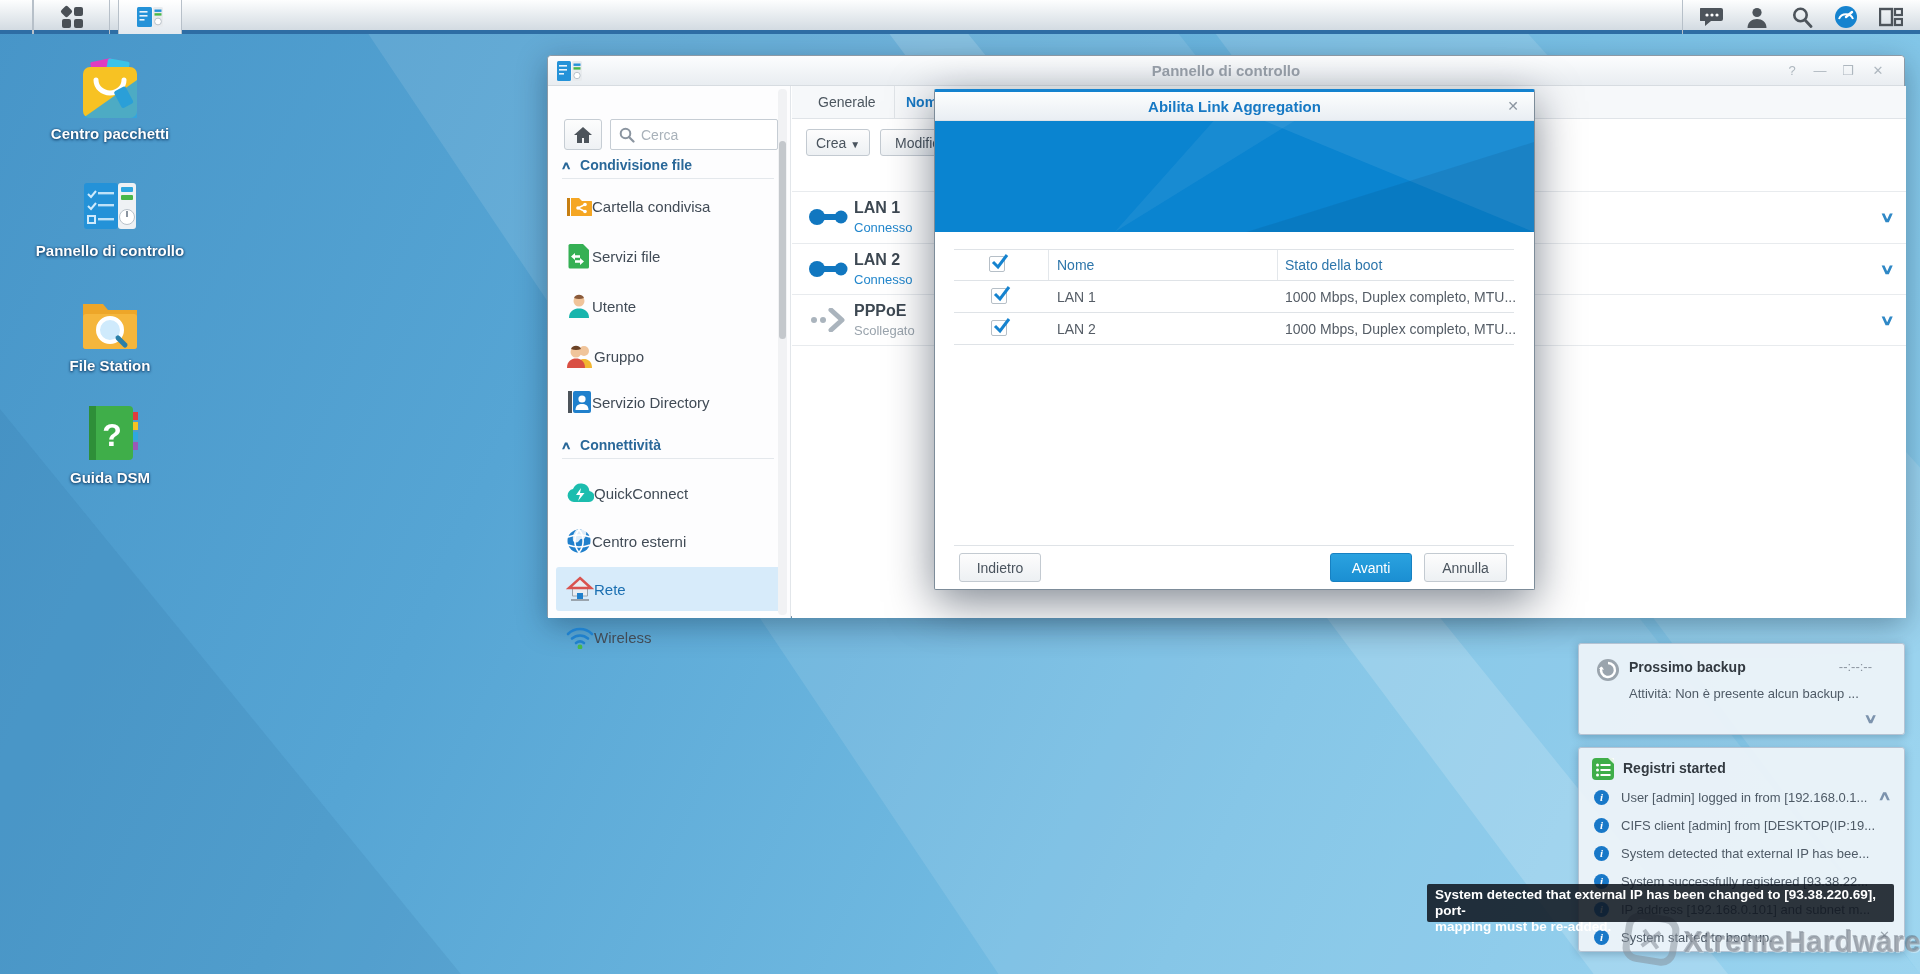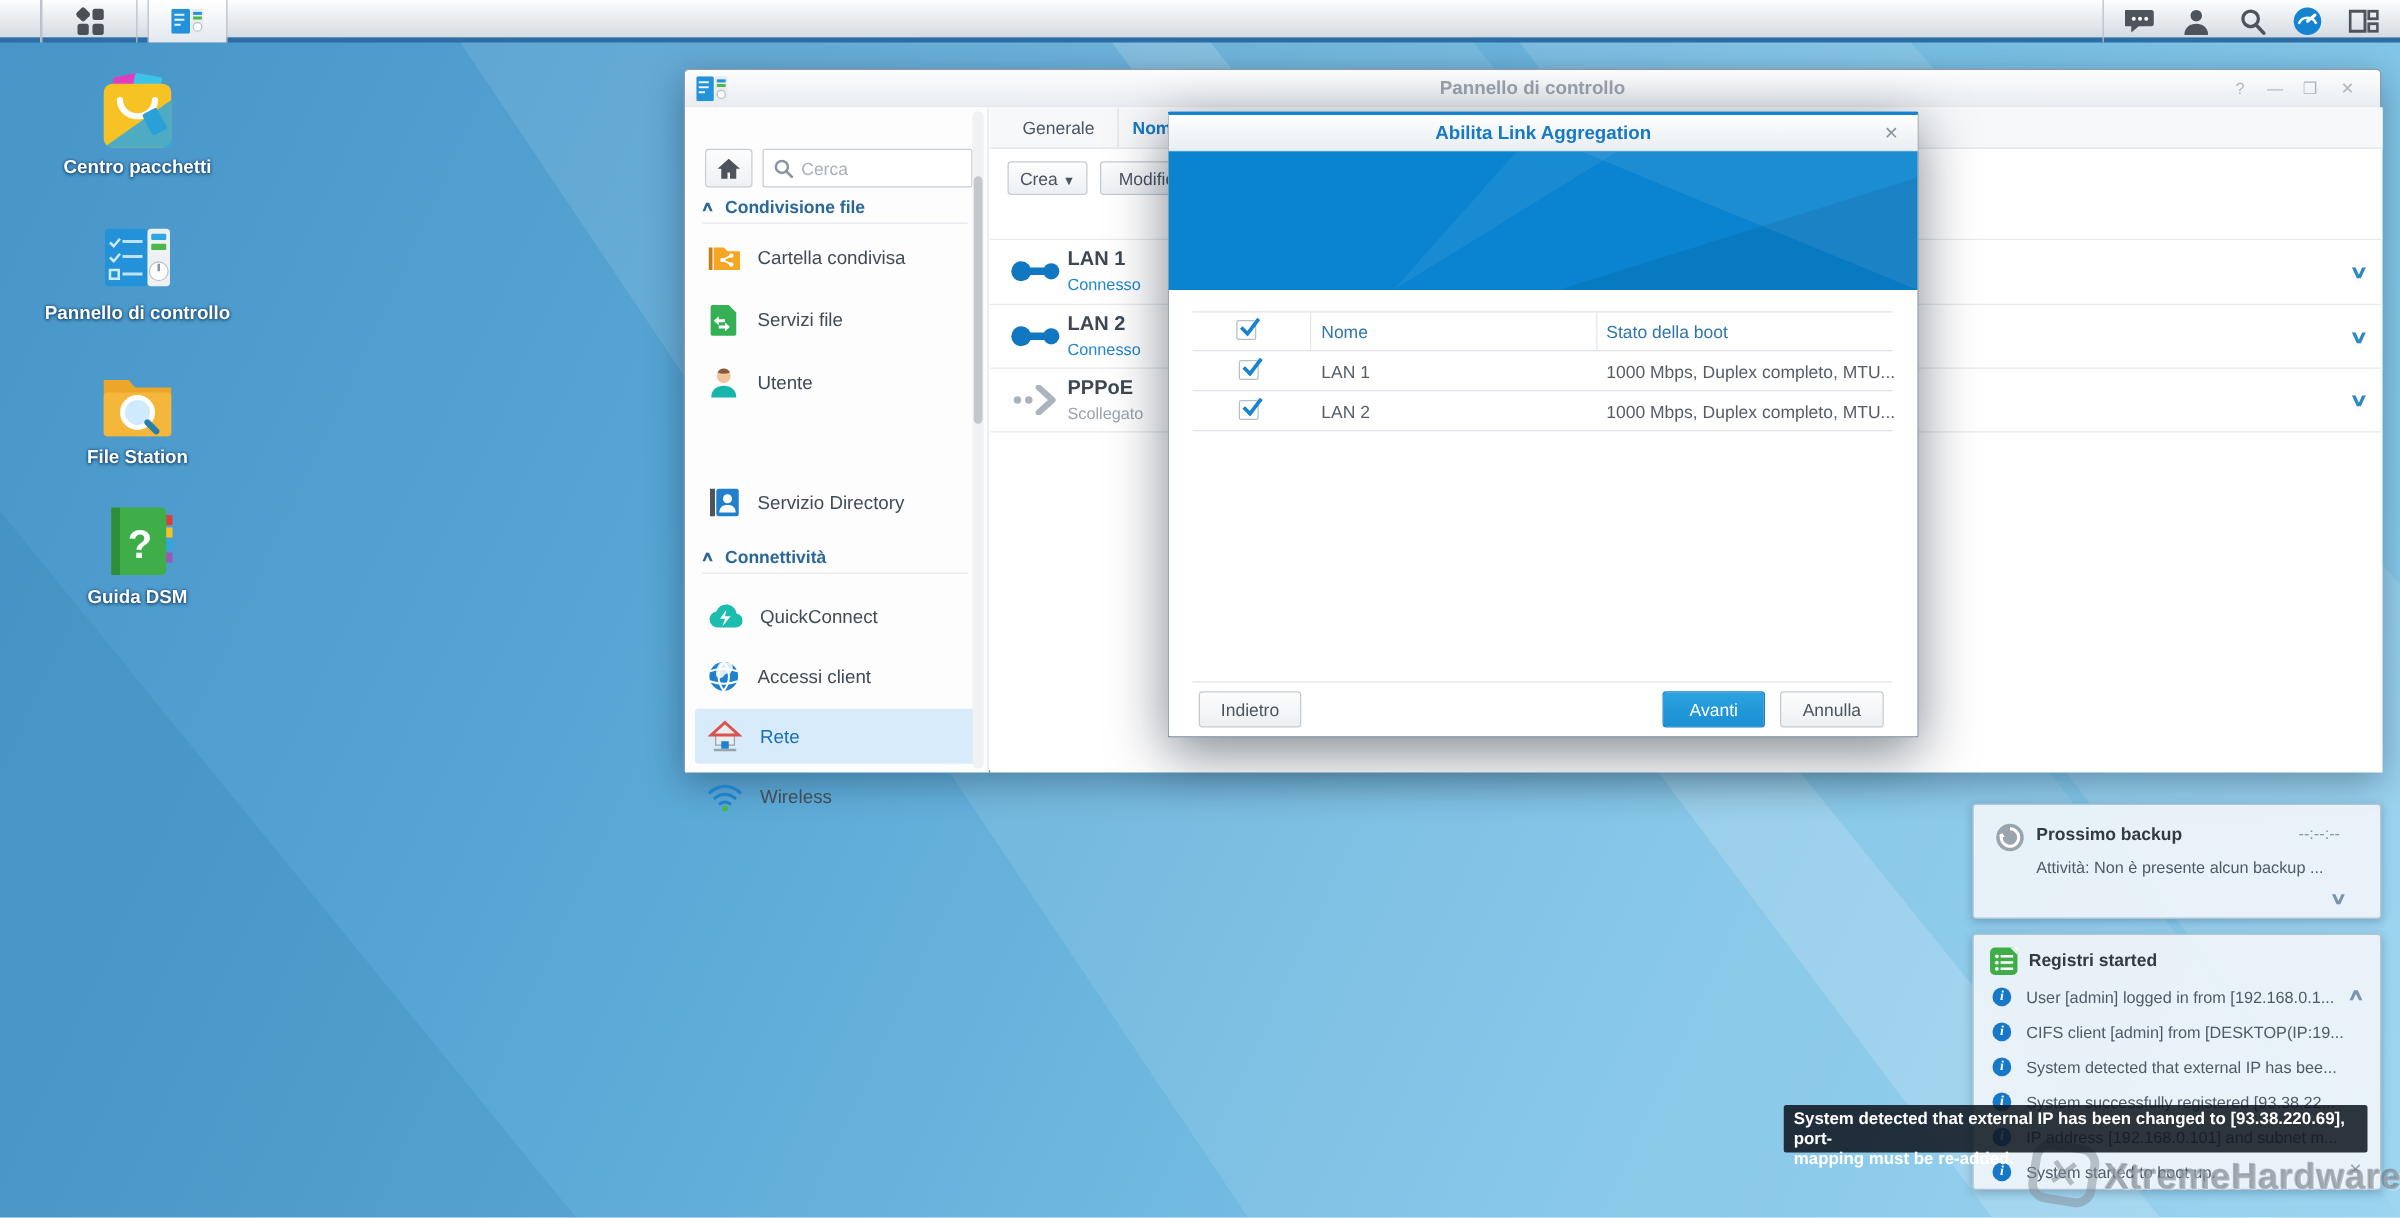--- a/index.html
+++ b/index.html
@@ -57,21 +57,21 @@
     display:flex; align-items:center; justify-content:center; cursor:pointer; }
   #search-box { position:absolute; left:62px; top:33px; width:168px; height:31px;
     background:#fff; border:1px solid #c6cdd4; border-radius:2px; display:flex; align-items:center; }
   #search-box input { border:0; outline:0; width:120px; font-size:14px; color:#444;
     font-family:"Liberation Sans",sans-serif; background:transparent; }
   #search-box input::placeholder { color:#a9b2ba; }
   .sec-h { position:absolute; left:14px; width:215px; height:22px; display:flex; align-items:center; gap:10px;
     font-size:14px; font-weight:bold; color:#2a6899; cursor:pointer; }
   .sec-div { position:absolute; left:14px; width:212px; height:1px; background:#e4e8ec; }
   .side-item { position:absolute; left:8px; width:228px; height:44px; display:flex; align-items:center;
-    gap:14px; padding-left:10px; font-size:15px; color:#414b56; cursor:pointer; border-radius:3px; }
+    padding-left:10px; font-size:15px; color:#414b56; cursor:pointer; border-radius:3px; }
   .side-item.sel { background:#d7ebfa; color:#1b6fb1; }
   .chev { font-size:11px; color:#2a6899; transform:scaleX(1.4); }
   #side-scroll { position:absolute; right:3px; top:3px; width:9px; height:526px; background:#f1f2f4; border-radius:4px; }
   #side-thumb { position:absolute; left:1px; top:52px; width:7px; height:198px; background:#c4c8cc; border-radius:4px; cursor:pointer; }
 
   
   #main { position:absolute; left:244px; top:30px; width:1114px; height:532px; background:#fff; }
   #tabbar { position:absolute; left:0; top:0; width:100%; height:33px; background:#f6f8fa; border-bottom:1px solid #e0e4e8; }
   .tab { position:absolute; top:0; height:32px; line-height:32px; padding:0 18px; font-size:14px; cursor:pointer; }
   #tab-generale { left:8px; color:#4c565f; border-right:1px solid #e0e4e8; }
@@ -327,20 +327,30 @@
       <span>Servizi file</span>
     </div>
     <div class="side-item" style="top:198px">
       <svg width="26" height="26">
         <circle cx="13" cy="8" r="5.5" fill="#f0c49a"></circle>
         <path d="M8 5 a5.5 5.5 0 0 1 10 0 q-5 2 -10 0z" fill="#8a5a3a"></path>
         <path d="M3 25 c0-7 5-9.5 10-9.5 s10 2.5 10 9.5z" fill="#18b5ad"></path>
       </svg>
       <span>Utente</span>
     </div>
+    <div class="side-item" style="top:248px">
+      <svg width="28" height="26">
+        <circle cx="18" cy="8" r="5" fill="#f0c49a"></circle>
+        <path d="M10 25 c0-6.5 4-9 8-9 s8 2.5 8 9z" fill="#f2b632"></path>
+        <circle cx="10" cy="9" r="5.5" fill="#f0c49a"></circle>
+        <path d="M5 6 a5.5 5.5 0 0 1 10 0 q-5 2.2 -10 0z" fill="#6b4226"></path>
+        <path d="M1 25 c0-7 4.5-9.5 9-9.5 s9 2.5 9 9.5z" fill="#d94f43"></path>
+      </svg>
+      <span>Gruppo</span>
+    </div>
     <div class="side-item" style="top:294px">
       <svg width="26" height="26">
         <rect x="2" y="2" width="4" height="22" fill="#4d545b"></rect>
         <rect x="7" y="2" width="18" height="22" rx="2" fill="#2080cc"></rect>
         <circle cx="16" cy="10" r="3.6" fill="#fff"></circle>
         <path d="M9.5 21 c0-4.5 3-6 6.5-6 s6.5 1.5 6.5 6z" fill="#fff"></path>
       </svg>
       <span>Servizio Directory</span>
     </div>
 
@@ -357,21 +367,21 @@
       </svg>
       <span>QuickConnect</span>
     </div>
     <div class="side-item" style="top:433px">
       <svg width="26" height="26">
         <circle cx="13" cy="13" r="11.5" fill="#2080cc"></circle>
         <path d="M13 1.5 a18 18 0 0 1 0 23 a18 18 0 0 1 0 -23" fill="none" stroke="#fff" stroke-width="1.6"></path>
         <path d="M2 9 q11 -4 22 0 M2 17 q11 4 22 0" fill="none" stroke="#fff" stroke-width="1.6"></path>
         <path d="M10 2 q-4 5 -3 11 q3 3 6 0 q1 -3 5 -2 q4 -5 1 -9" fill="#fff" opacity=".85"></path>
       </svg>
-      <span>Accessi client</span>
+      <span>Centro esterni</span>
     </div>
     <div class="side-item sel" style="top:481px">
       <svg width="28" height="26">
         <path d="M14 2 L25 12 h-3.5 v8 h-15 v-8 h-3.5z" fill="#e9edf1" stroke="#9aa4ad"></path>
         <path d="M14 2 L25 12 h-22z" fill="none" stroke="#d9534f" stroke-width="2.4"></path>
         <rect x="11" y="17" width="6" height="6" fill="#2080cc"></rect>
         <line x1="5" y1="24" x2="23" y2="24" stroke="#9aa4ad" stroke-width="2"></line>
       </svg>
       <span>Rete</span>
     </div>

